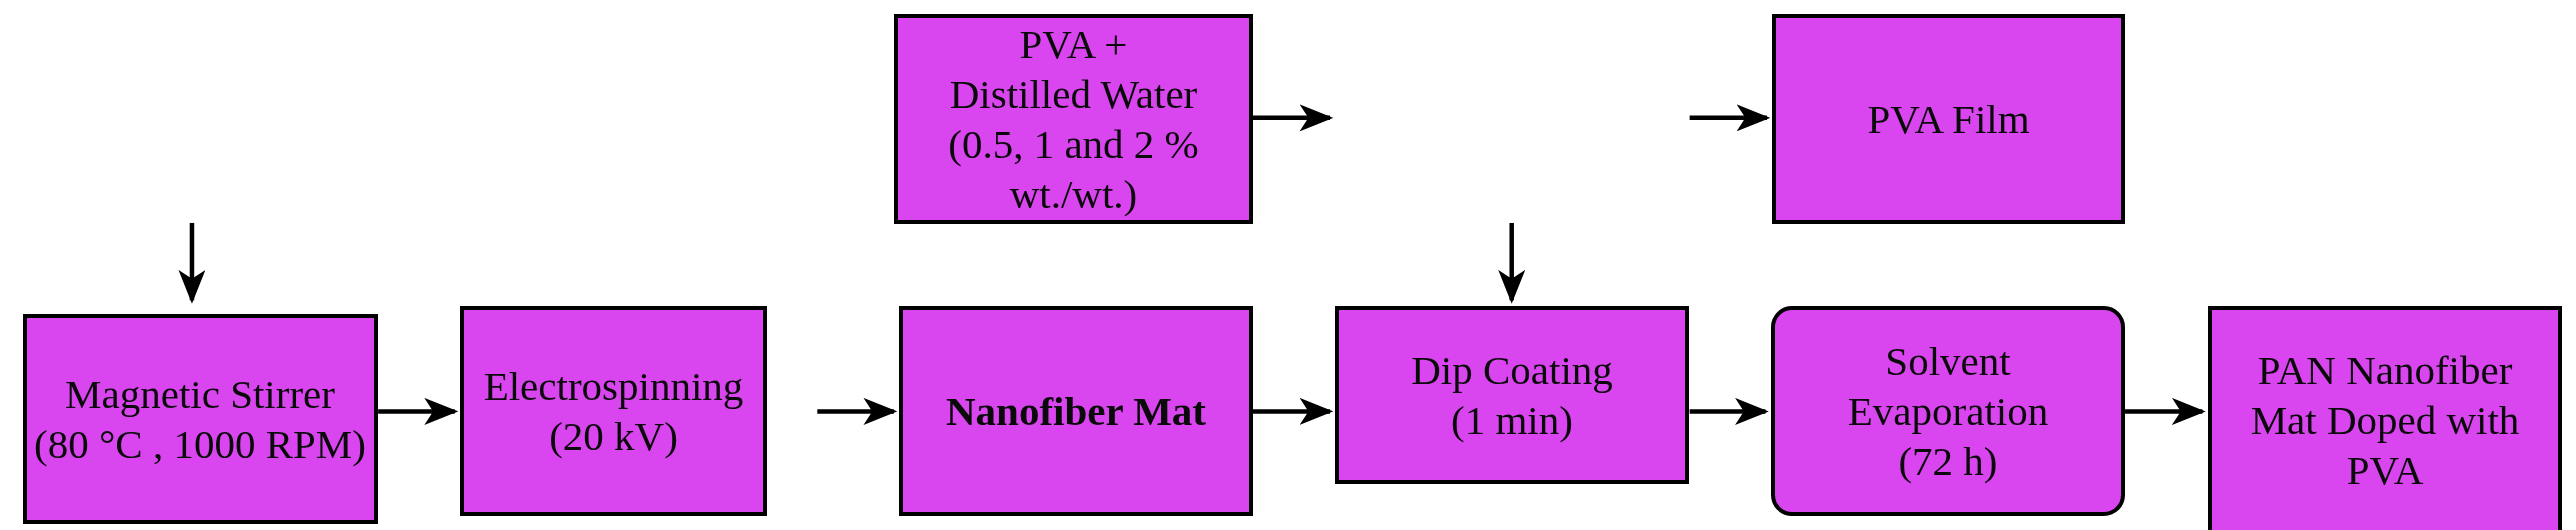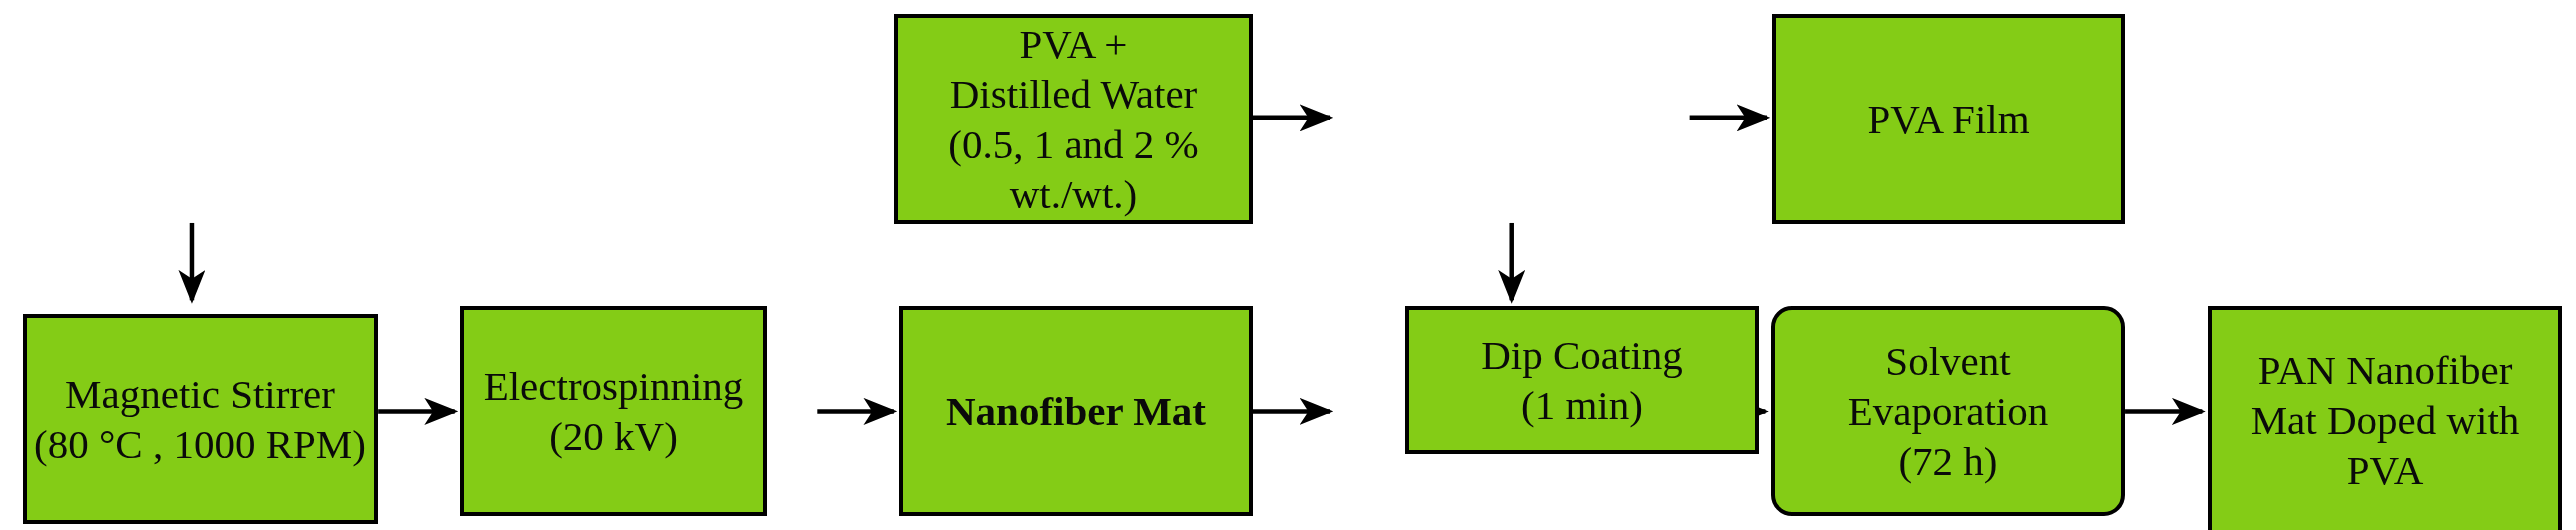--- a/index.html
+++ b/index.html
@@ -20,21 +20,21 @@
     left: 0;
     top: 0;
     width: 100%;
     height: 100%;
     pointer-events: none;
   }
   .box {
     position: absolute;
     box-sizing: border-box;
     border: 4.5px solid #000000;
-    background: #84cc16;
+    background: #d946ef;
     display: flex;
     align-items: center;
     justify-content: center;
     text-align: center;
   }
   .box-label {
     white-space: pre-line;
     font-size: 41px;
     line-height: 50px;
     color: #0a0a0a;
@@ -42,21 +42,21 @@
   }
   
   .b-pan-dmf        { left:   15px; top:  13.5px; width: 353px; height: 210px; }
   .b-pva-water      { left: 894px; top:  13.5px; width: 359px; height: 210px; }
   .b-pva-solution   { left: 1335px; top:  13.5px; width: 354px; height: 210px; }
   .b-pva-film       { left: 1772px; top:  13.5px; width: 353px; height: 210px; }
   
   .b-magnetic       { left:   22.5px; top: 306px; width: 355px; height: 210px; margin-top: 8px; }
   .b-electrospin    { left:  460px; top: 306px; width: 307px; height: 210px; }
   .b-nanofiber      { left: 899px; top: 306px; width: 354px; height: 210px; font-weight: bold; }
-  .b-dip-coating    { left: 1405px; top: 306px; width: 354px; height: 148px; }
+  .b-dip-coating    { left: 1335px; top: 306px; width: 354px; height: 178px; }
   .b-solvent-evap   { left: 1771px; top: 306px; width: 354px; height: 210px; border-radius: 21px; }
   .b-pan-doped      { left: 2208px; top: 306px; width: 354px; height: 228px; }
 </style>
 </head>
 <body>
 
 <div class="canvas">
 
   <svg class="connector-layer" width="2576" height="530" viewBox="0 0 3430 706" xmlns="http://www.w3.org/2000/svg">
     <defs>

